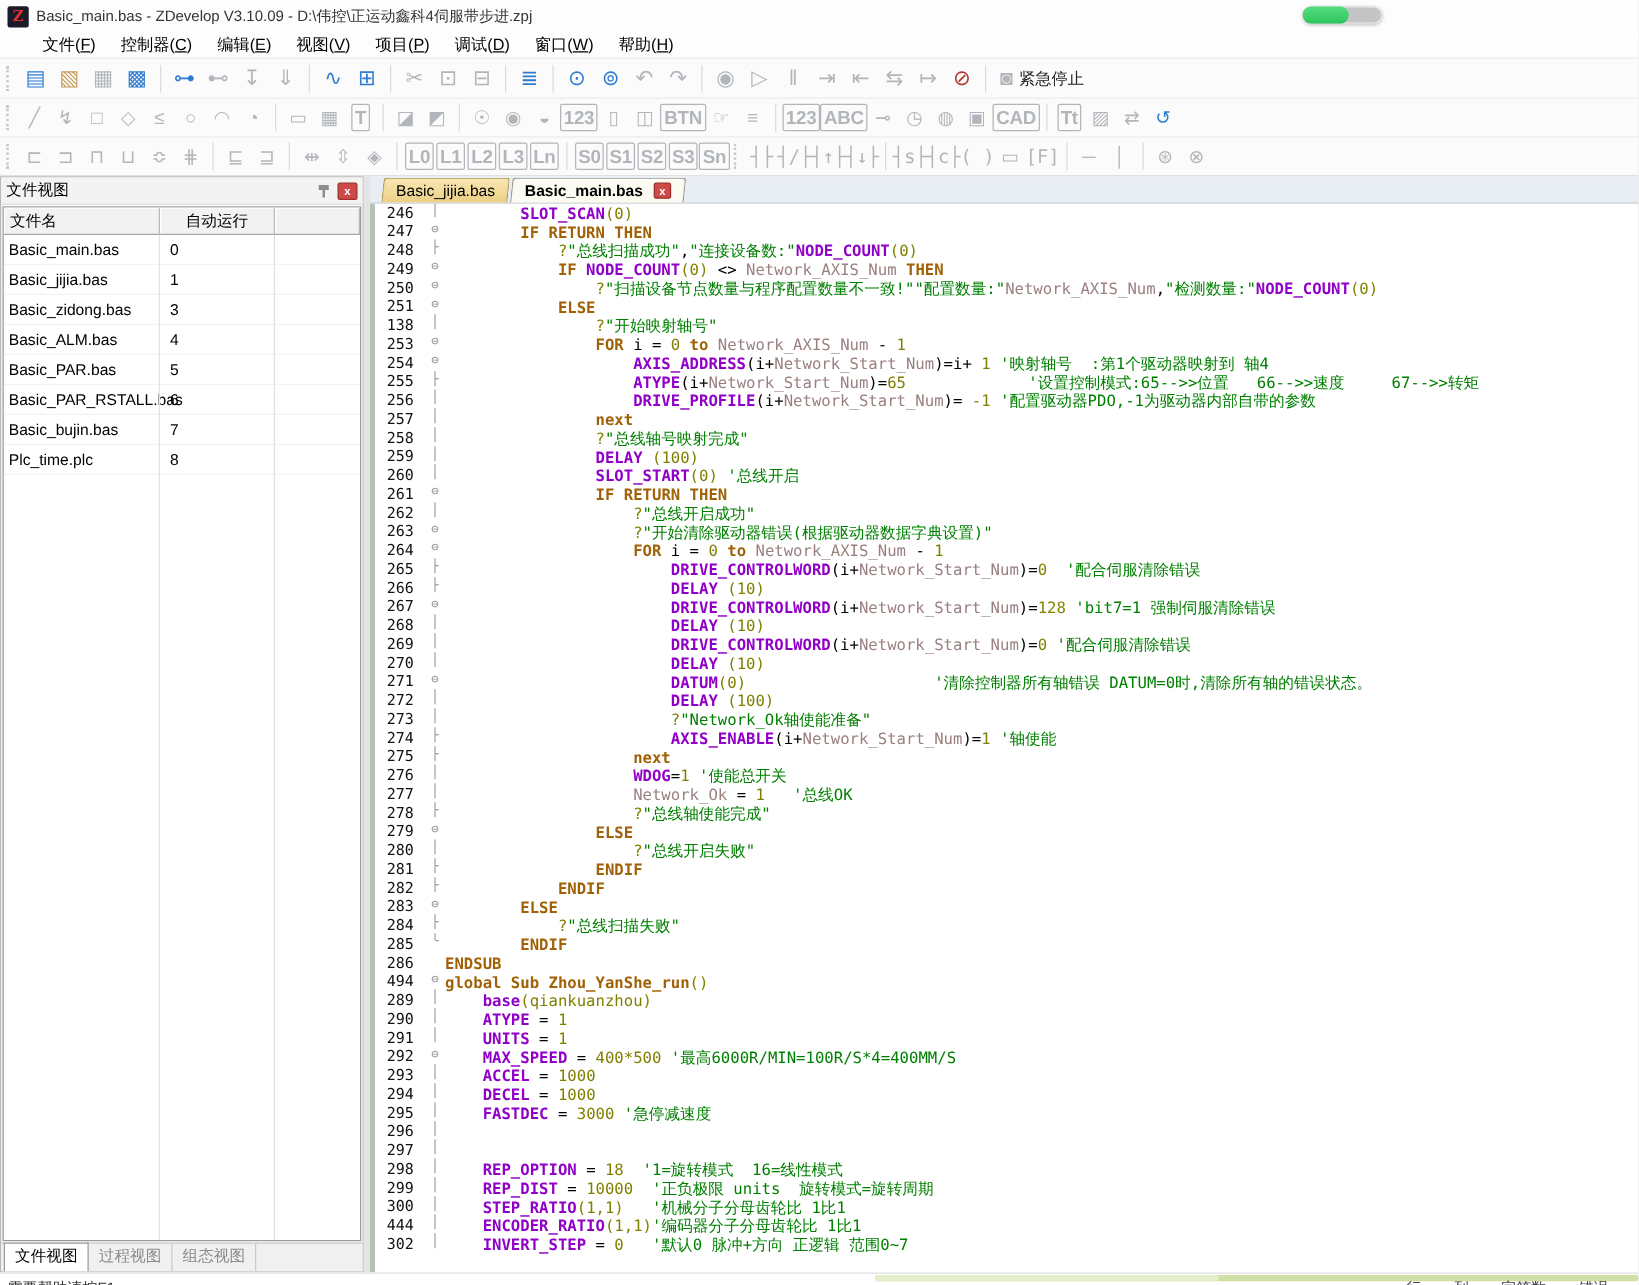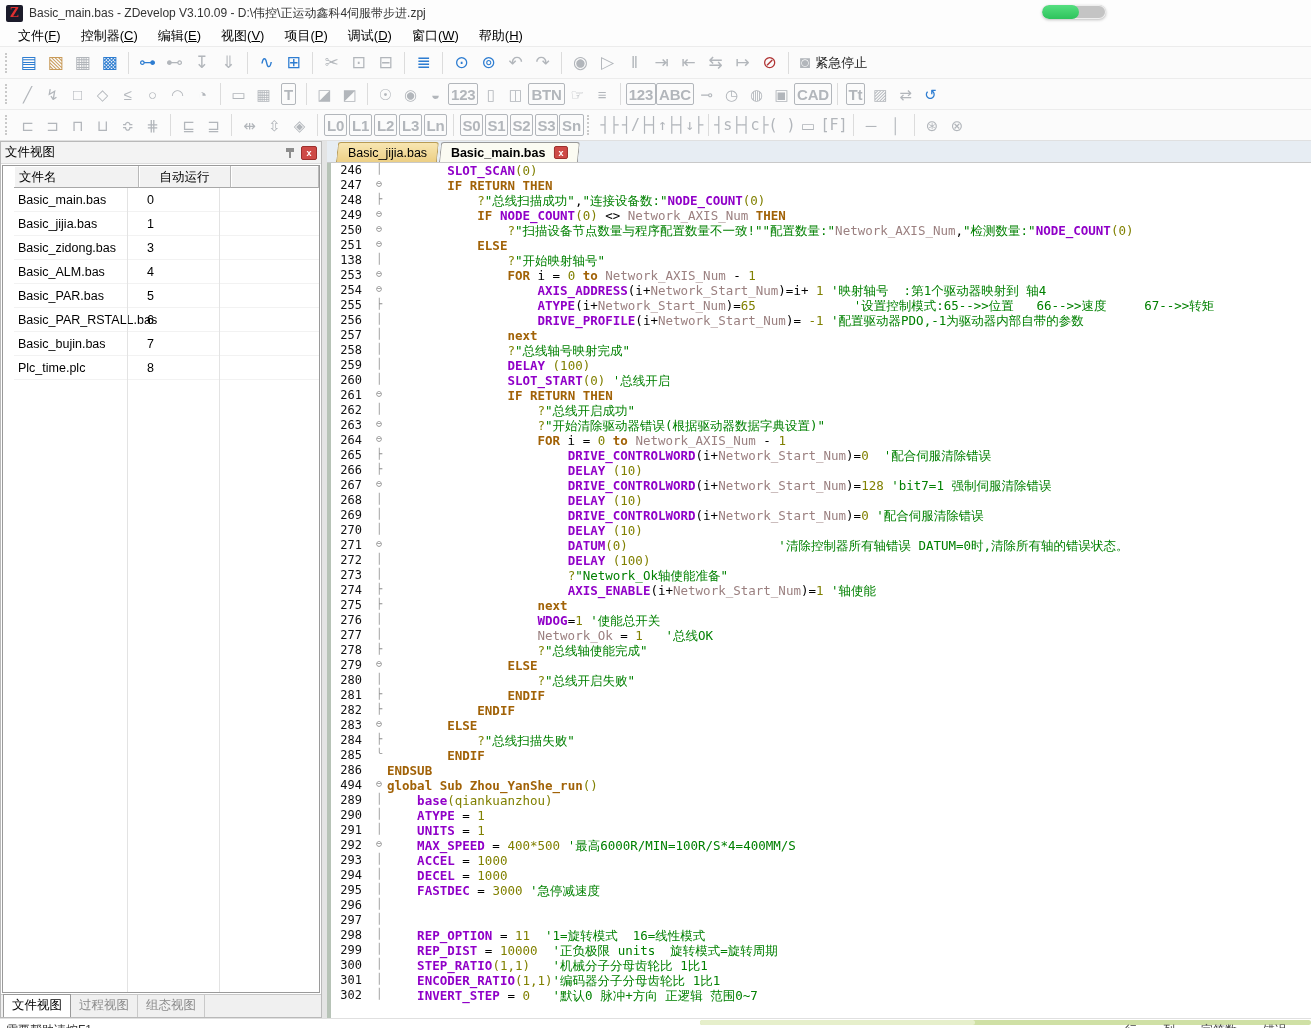--- a/index.html
+++ b/index.html
@@ -8,21 +8,21 @@
     font-family:"Liberation Sans","DejaVu Sans",sans-serif;color:#000;}
   
   .titlebar{height:26px;display:flex;align-items:center;padding:0 6px;background:#fdfdfd;position:relative;}
   .appicon{width:17px;height:17px;background:#1b1b2a;color:#e03030;font:bold 12px "DejaVu Serif",serif;
     display:flex;align-items:center;justify-content:center;border-radius:2px;margin-right:6px;}
   .titletext{font-size:12px;color:#333;}
   .pill{position:absolute;left:1042px;top:5px;width:64px;height:14px;border-radius:8px;background:#c4c4c4;
     box-shadow:0 1px 3px rgba(0,0,0,.25), inset 0 0 0 1px #eee;overflow:hidden;}
   .pillfill{width:58%;height:100%;border-radius:8px;background:linear-gradient(#55df80,#2ec35c);}
   
-  .menubar{height:20px;display:flex;align-items:center;background:#fdfdfd;padding-left:8px;font-size:13px;}
+  .menubar{height:20px;display:flex;align-items:center;background:#fdfdfd;padding-left:24px;font-size:13px;}
   .menu-item{padding:1px 10px;cursor:default;}
   .menu-item u{text-decoration:underline;}
   
   .tbrow{display:flex;align-items:center;background:#fbfbfb;border-top:1px solid #ececec;padding-left:2px;}
   #tb1{height:32px;} #tb2{height:31px;} #tb3{height:32px;border-bottom:1px solid #e0e0e0;}
   .tgrip{width:7px;height:20px;margin:0 3px;border-left:2px dotted #c9c9c9;}
   .tsep{width:1px;height:22px;background:#dcdcdc;margin:0 5px;}
   .tbtn{min-width:27px;height:26px;display:flex;align-items:center;justify-content:center;
     border-radius:3px;cursor:default;}
   #tb2 .tbtn,#tb3 .tbtn{min-width:25px;height:24px;}
@@ -30,30 +30,30 @@
   #tb2 .tbtn .glyph,#tb3 .tbtn .glyph{font-size:15px;}
   .tbtn.tx .glyph{font:bold 8.5px "Liberation Sans",sans-serif;letter-spacing:-.2px;border:1px solid currentColor;
     padding:1.5px 2px;border-radius:2px;}
   .tbtn.tx2 .glyph{font:11px "DejaVu Sans Mono",monospace;}
   .c-b{color:#2e7dd1;} .c-gy{color:#b2b6bb;} .c-t{color:#c89a58;} .c-r{color:#b03535;}
   .tbtn.emg{padding:0 6px;}
   .tlbl{font-size:13px;color:#222;margin-left:5px;}
   
   .content{position:absolute;top:141px;left:0;right:0;bottom:10px;display:flex;}
   
-  .fpanel{width:322px;display:flex;flex-direction:column;border:1px solid #b9b9b9;background:#fff;}
+  .fpanel{width:291px;display:flex;flex-direction:column;border:1px solid #b9b9b9;background:#fff;}
   .fphead{height:22px;display:flex;align-items:center;background:#f3f3f3;border-bottom:1px solid #dcdcdc;
     padding:0 4px;font-size:12.5px;}
   .fphead .t{flex:1;}
   .pin{position:relative;width:12px;height:13px;margin-right:5px;}
   .pin::before{content:"";position:absolute;left:2px;top:2px;width:8px;height:4px;background:#8d8d8d;}
   .pin::after{content:"";position:absolute;left:5px;top:6px;width:2px;height:6px;background:#8d8d8d;}
   .xbtn{width:16px;height:14px;background:#ce4a46;border:1px solid #9c2f2c;border-radius:2px;color:#fff;
     font:bold 9px "Liberation Sans",sans-serif;display:flex;align-items:center;justify-content:center;}
-  .ftable{flex:1;position:relative;border:1px solid #9a9a9a;margin:1px;background:#fff;overflow:hidden;padding-left:11px;}
+  .ftable{flex:1;position:relative;border:1px solid #9a9a9a;margin:1px;background:#fff;overflow:hidden;}
   .fthead{display:flex;height:22px;font-size:12.5px;}
   .fthead span{background:#f2f2f2;border-right:1px solid #b9b9b9;border-bottom:1px solid #a8a8a8;
     box-shadow:inset 1px 1px 0 #fff;padding:3px 5px;}
   .hc1{width:125px;} .hc2{width:92px;text-align:center;} .hc3{flex:1;}
   .colline{position:absolute;top:22px;bottom:0;width:1px;background:#e3e3e3;}
   .frow{display:flex;height:24px;align-items:center;font-size:12.5px;border-bottom:1px solid #f2f2f2;}
   .fc1{width:125px;padding-left:4px;} .fc2{width:92px;padding-left:8px;}
   .ptabs{height:23px;display:flex;align-items:flex-end;background:#f0f0f0;border-top:1px solid #c9c9c9;
     font-size:12.5px;padding-left:2px;}
   .ptab{padding:2px 8px 3px;color:#8a8a8a;border-right:1px solid #c9c9c9;}
@@ -540,24 +540,24 @@
           <div class="cline"><span class="ln">494</span><span class="fold">⊖</span><span class="ct"><span class="sg-k">global Sub </span><span class="sg-kf">Zhou_YanShe_run</span><span class="sg-n">()</span></span></div>
           <div class="cline"><span class="ln">289</span><span class="fold">│</span><span class="ct"><span class="sg-p">    </span><span class="sg-f">base</span><span class="sg-n">(qiankuanzhou)</span></span></div>
           <div class="cline"><span class="ln">290</span><span class="fold">│</span><span class="ct"><span class="sg-p">    </span><span class="sg-f">ATYPE</span><span class="sg-p"> = </span><span class="sg-n">1</span></span></div>
           <div class="cline"><span class="ln">291</span><span class="fold">│</span><span class="ct"><span class="sg-p">    </span><span class="sg-f">UNITS</span><span class="sg-p"> = </span><span class="sg-n">1</span></span></div>
           <div class="cline"><span class="ln">292</span><span class="fold">⊖</span><span class="ct"><span class="sg-p">    </span><span class="sg-f">MAX_SPEED</span><span class="sg-p"> = </span><span class="sg-n">400*500</span><span class="sg-c"> '最高6000R/MIN=100R/S*4=400MM/S</span></span></div>
           <div class="cline"><span class="ln">293</span><span class="fold">│</span><span class="ct"><span class="sg-p">    </span><span class="sg-f">ACCEL</span><span class="sg-p"> = </span><span class="sg-n">1000</span></span></div>
           <div class="cline"><span class="ln">294</span><span class="fold">│</span><span class="ct"><span class="sg-p">    </span><span class="sg-f">DECEL</span><span class="sg-p"> = </span><span class="sg-n">1000</span></span></div>
           <div class="cline"><span class="ln">295</span><span class="fold">│</span><span class="ct"><span class="sg-p">    </span><span class="sg-f">FASTDEC</span><span class="sg-p"> = </span><span class="sg-n">3000</span><span class="sg-c"> '急停减速度</span></span></div>
           <div class="cline"><span class="ln">296</span><span class="fold">│</span><span class="ct"></span></div>
           <div class="cline"><span class="ln">297</span><span class="fold">│</span><span class="ct"></span></div>
-          <div class="cline"><span class="ln">298</span><span class="fold">│</span><span class="ct"><span class="sg-p">    </span><span class="sg-f">REP_OPTION</span><span class="sg-p"> = </span><span class="sg-n">11</span><span class="sg-c">  '1=旋转模式  16=线性模式</span></span></div>
+          <div class="cline"><span class="ln">298</span><span class="fold">│</span><span class="ct"><span class="sg-p">    </span><span class="sg-f">REP_OPTION</span><span class="sg-p"> = </span><span class="sg-n">18</span><span class="sg-c">  '1=旋转模式  16=线性模式</span></span></div>
           <div class="cline"><span class="ln">299</span><span class="fold">│</span><span class="ct"><span class="sg-p">    </span><span class="sg-f">REP_DIST</span><span class="sg-p"> = </span><span class="sg-n">10000</span><span class="sg-c">  '正负极限 units  旋转模式=旋转周期</span></span></div>
           <div class="cline"><span class="ln">300</span><span class="fold">│</span><span class="ct"><span class="sg-p">    </span><span class="sg-f">STEP_RATIO</span><span class="sg-n">(1,1)</span><span class="sg-c">   '机械分子分母齿轮比 1比1</span></span></div>
-          <div class="cline"><span class="ln">301</span><span class="fold">│</span><span class="ct"><span class="sg-p">    </span><span class="sg-f">ENCODER_RATIO</span><span class="sg-n">(1,1)</span><span class="sg-c">'编码器分子分母齿轮比 1比1</span></span></div>
+          <div class="cline"><span class="ln">444</span><span class="fold">│</span><span class="ct"><span class="sg-p">    </span><span class="sg-f">ENCODER_RATIO</span><span class="sg-n">(1,1)</span><span class="sg-c">'编码器分子分母齿轮比 1比1</span></span></div>
           <div class="cline"><span class="ln">302</span><span class="fold">│</span><span class="ct"><span class="sg-p">    </span><span class="sg-f">INVERT_STEP</span><span class="sg-p"> = </span><span class="sg-n">0</span><span class="sg-c">   '默认0 脉冲+方向 正逻辑 范围0~7</span></span></div>
         </div>
     </div>
 
   </div>
 
   <div class="bottom">
     <div class="hscroll">
       <div class="hthumb"></div>
     </div>

